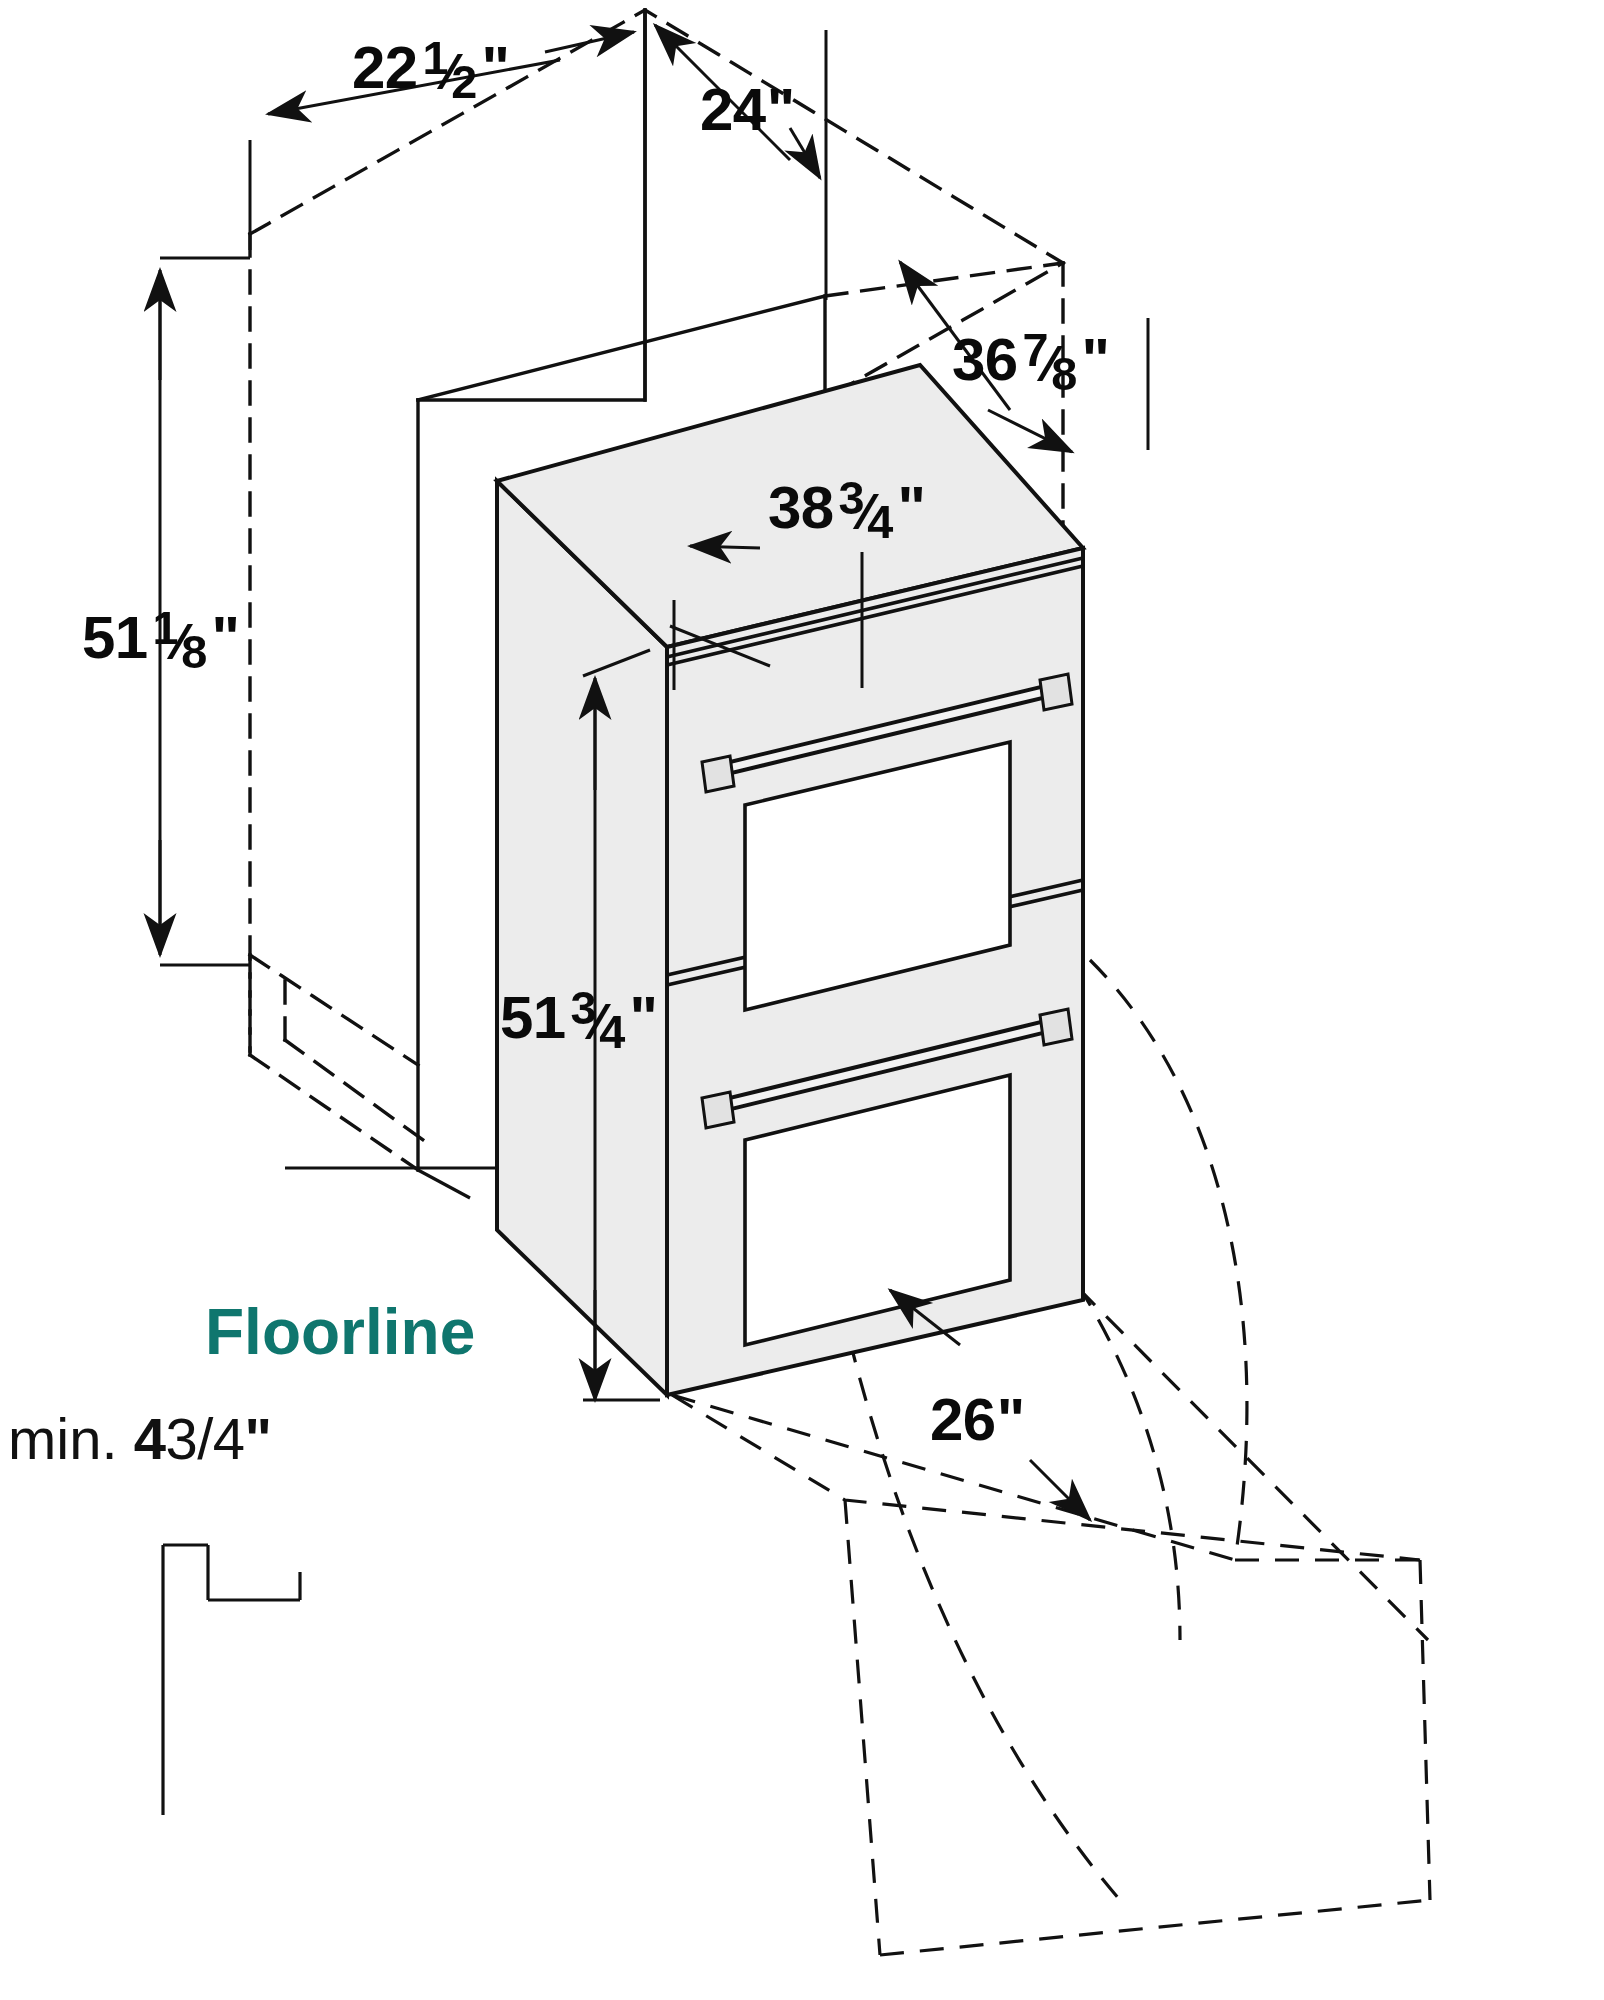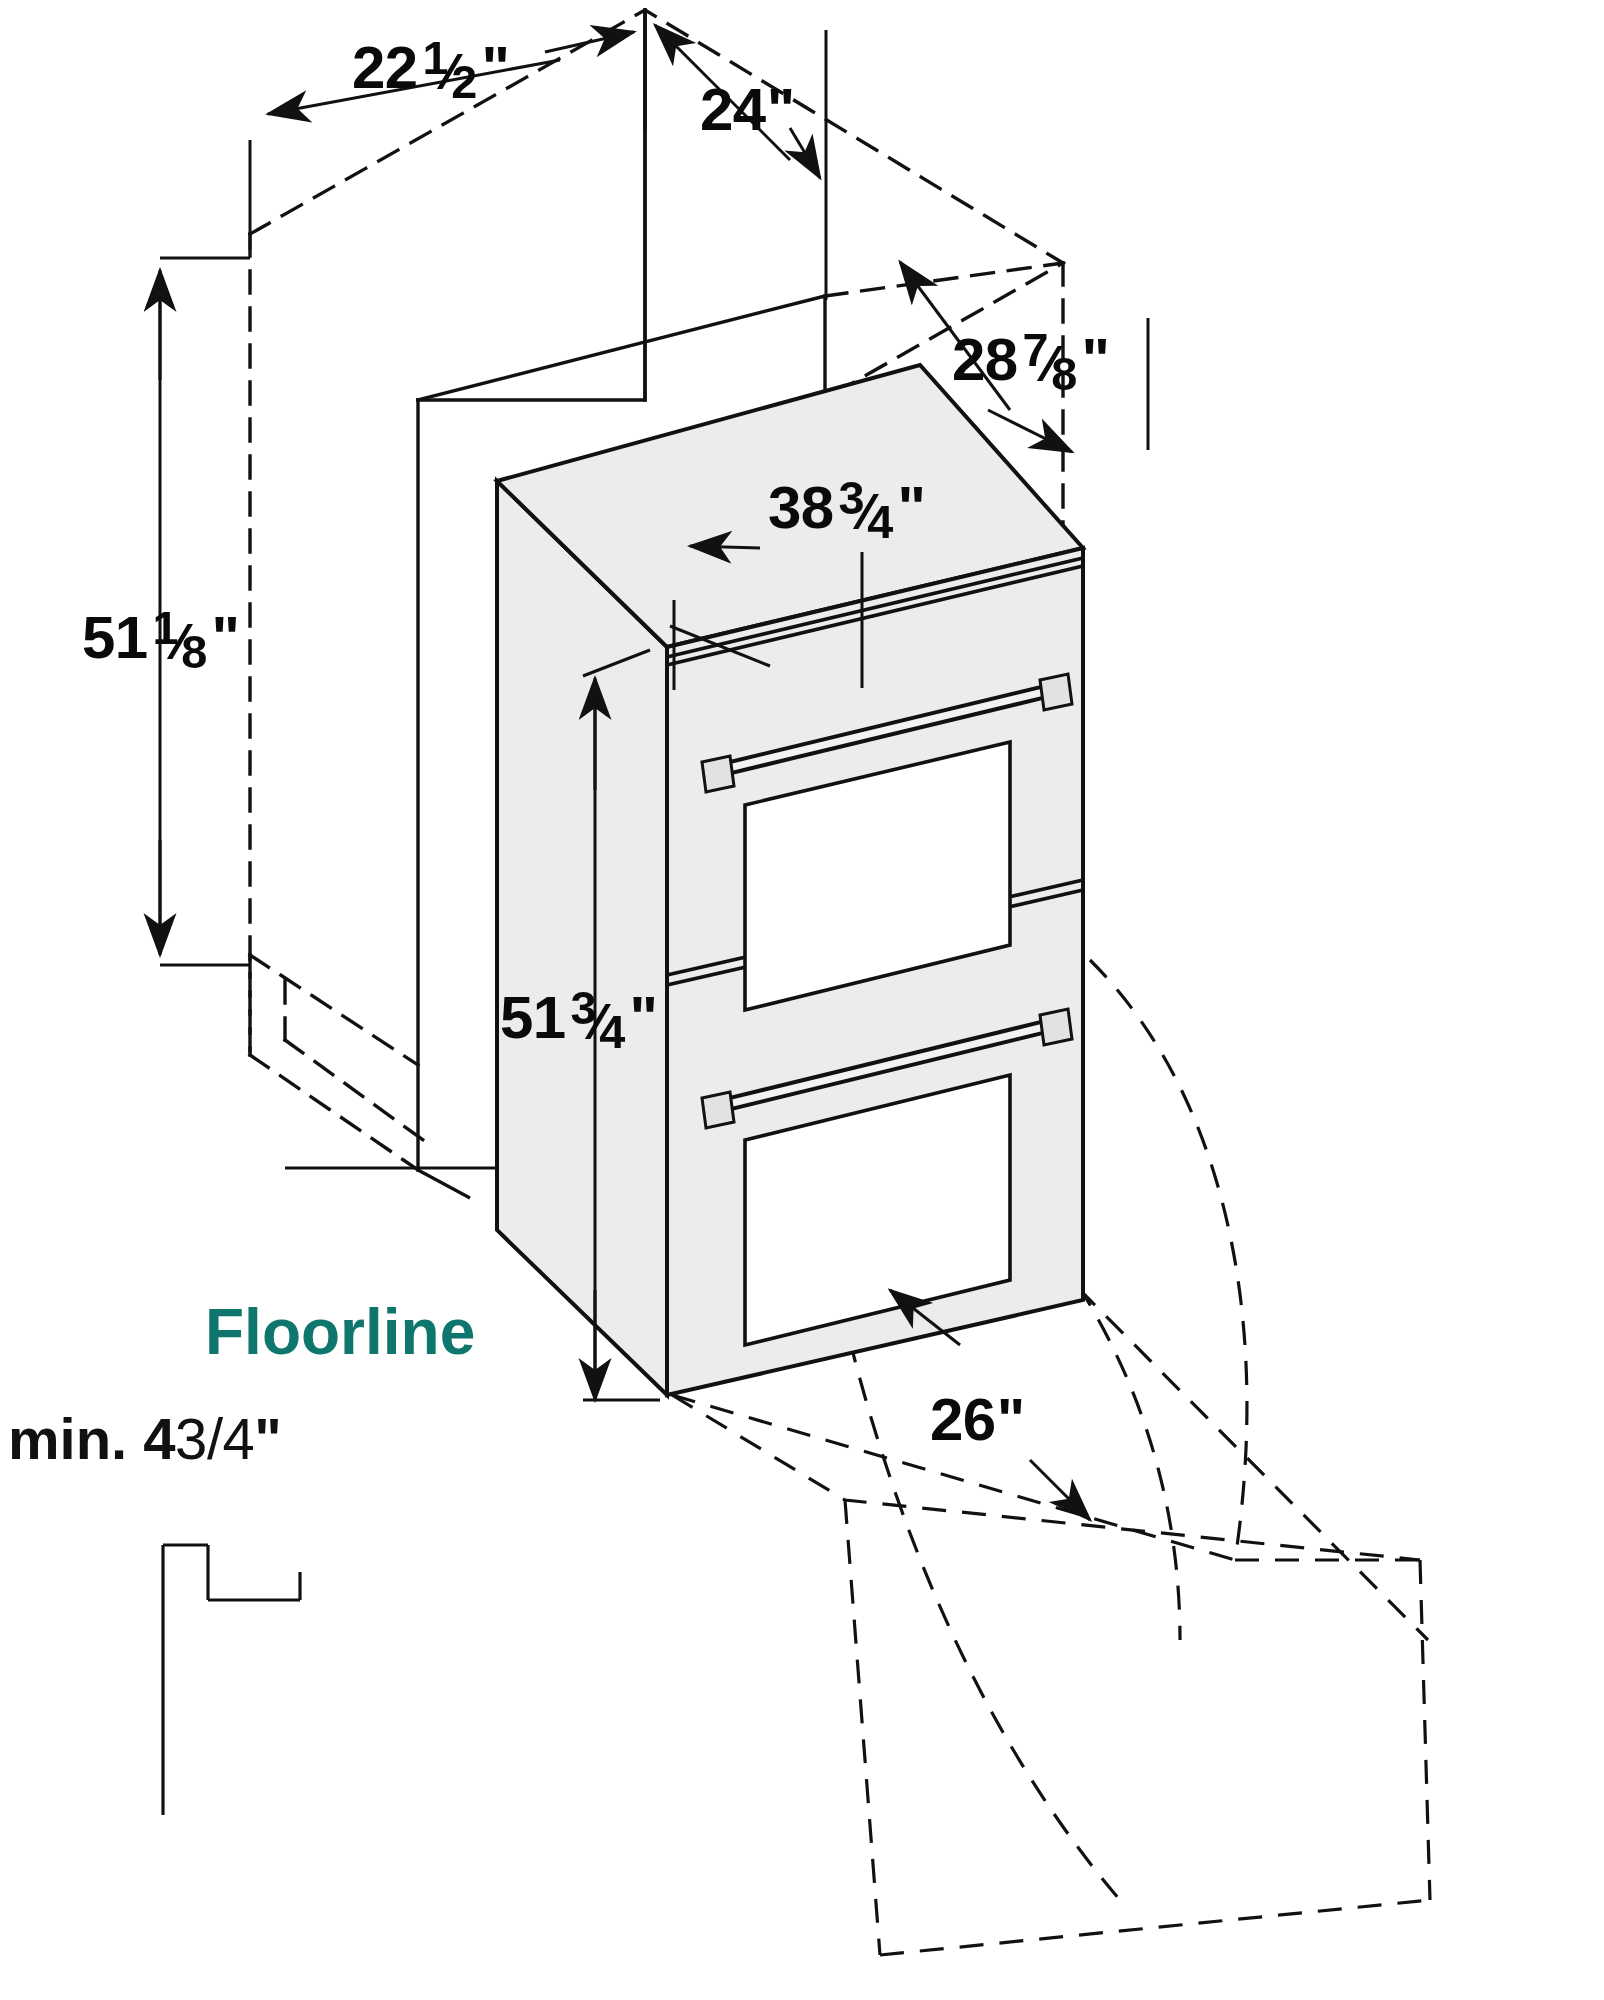--- a/index.html
+++ b/index.html
@@ -70,21 +70,21 @@
     white-space: nowrap;
     line-height: 1;
   }
   .mixed-label {
     position: absolute;
     font-family: "Liberation Sans", sans-serif;
     color: #111111;
     white-space: nowrap;
     line-height: 1;
   }
-  .mixed-label .pre { font-weight: bold; }
+  .mixed-label .pre { font-weight: normal; }
   .mixed-label .val { font-weight: bold; letter-spacing: -0.5px;}
 </style>
 </head>
 <body>
 
 <div id="stage">
 
   <svg class="drawing" viewBox="0 0 1604 2000" xmlns="http://www.w3.org/2000/svg">
 
     <g fill="none" stroke="#111111" stroke-width="3.4" stroke-linecap="square">
@@ -226,21 +226,21 @@
 
   <div class="dim-label" style="left:352px; top:38px; font-size:60px;">
     <span>22</span><span class="frac"><span class="num">1</span><span class="slash">/</span><span class="den">2</span></span><span class="qt">"</span>
   </div>
 
   <div class="dim-label" style="left:700px; top:80px; font-size:60px;">
     <span>24</span><span class="qt">"</span>
   </div>
 
   <div class="dim-label" style="left:952px; top:330px; font-size:60px;">
-    <span>28</span><span class="frac"><span class="num">7</span><span class="slash">/</span><span class="den">8</span></span><span class="qt">"</span>
+    <span>36</span><span class="frac"><span class="num">7</span><span class="slash">/</span><span class="den">8</span></span><span class="qt">"</span>
   </div>
 
   <div class="dim-label" style="left:768px; top:478px; font-size:60px;">
     <span>38</span><span class="frac"><span class="num">3</span><span class="slash">/</span><span class="den">4</span></span><span class="qt">"</span>
   </div>
 
   <div class="dim-label" style="left:82px; top:608px; font-size:60px;">
     <span>51</span><span class="frac"><span class="num">1</span><span class="slash">/</span><span class="den">8</span></span><span class="qt">"</span>
   </div>
 

